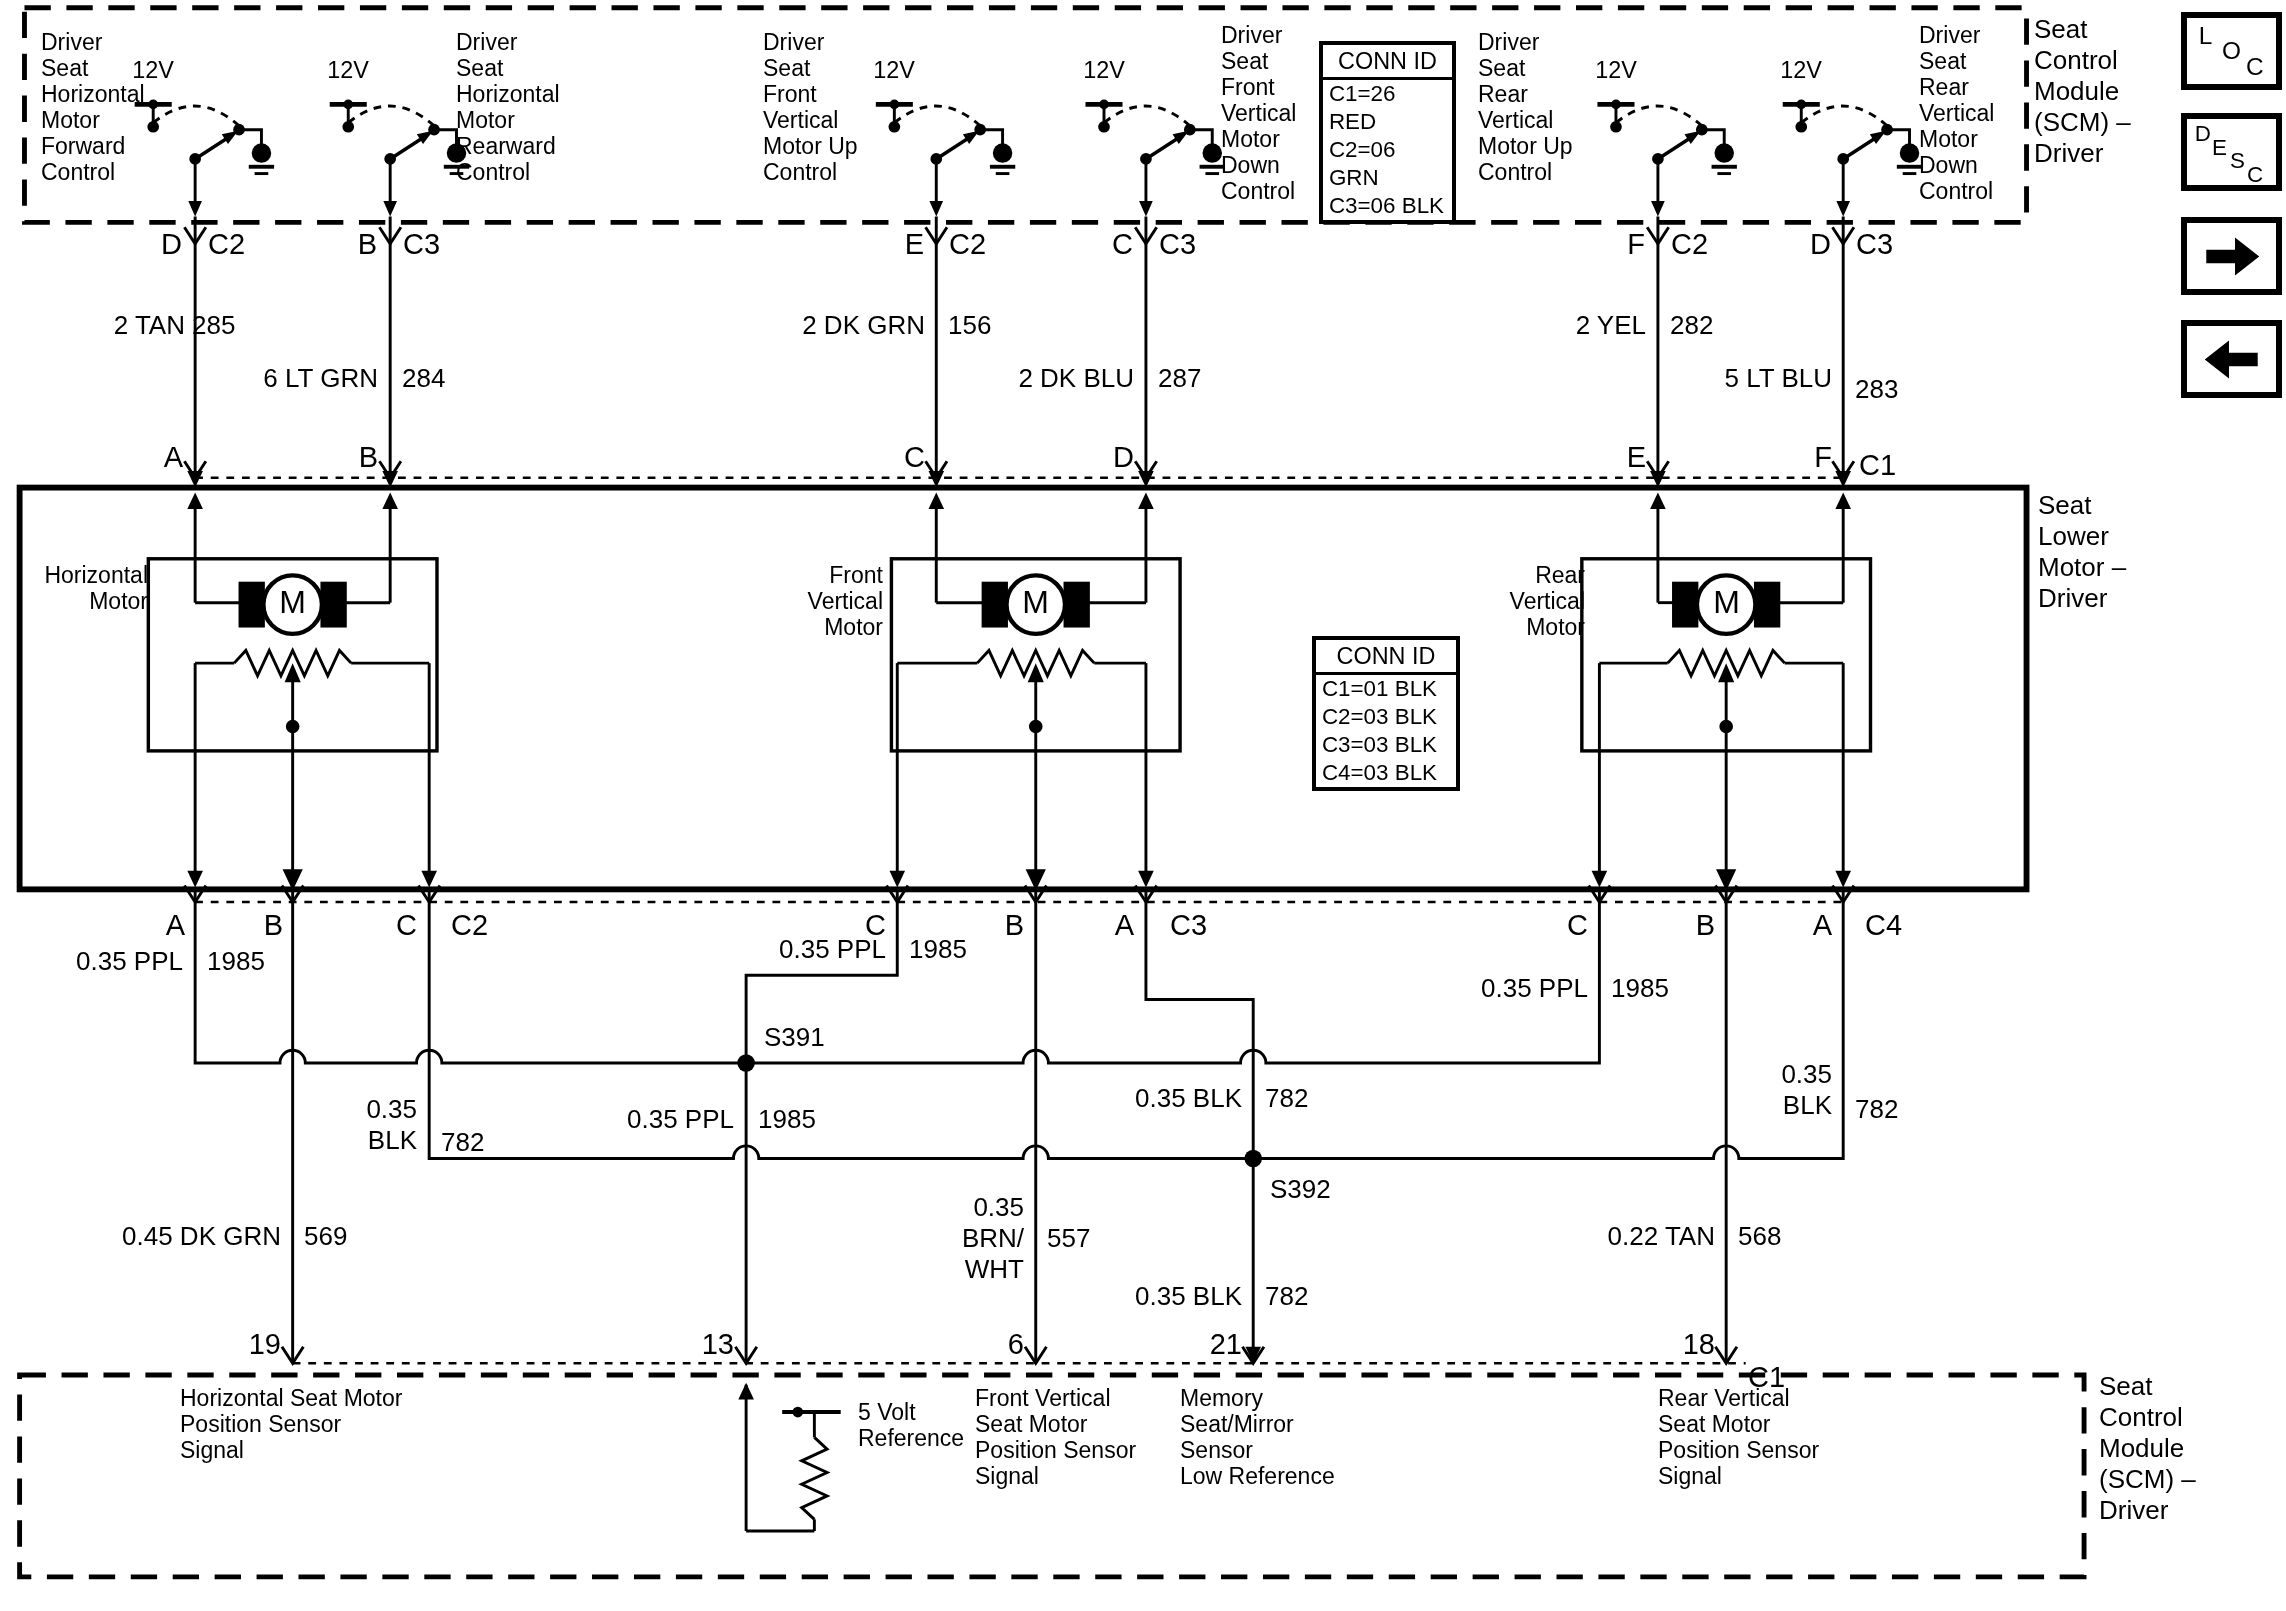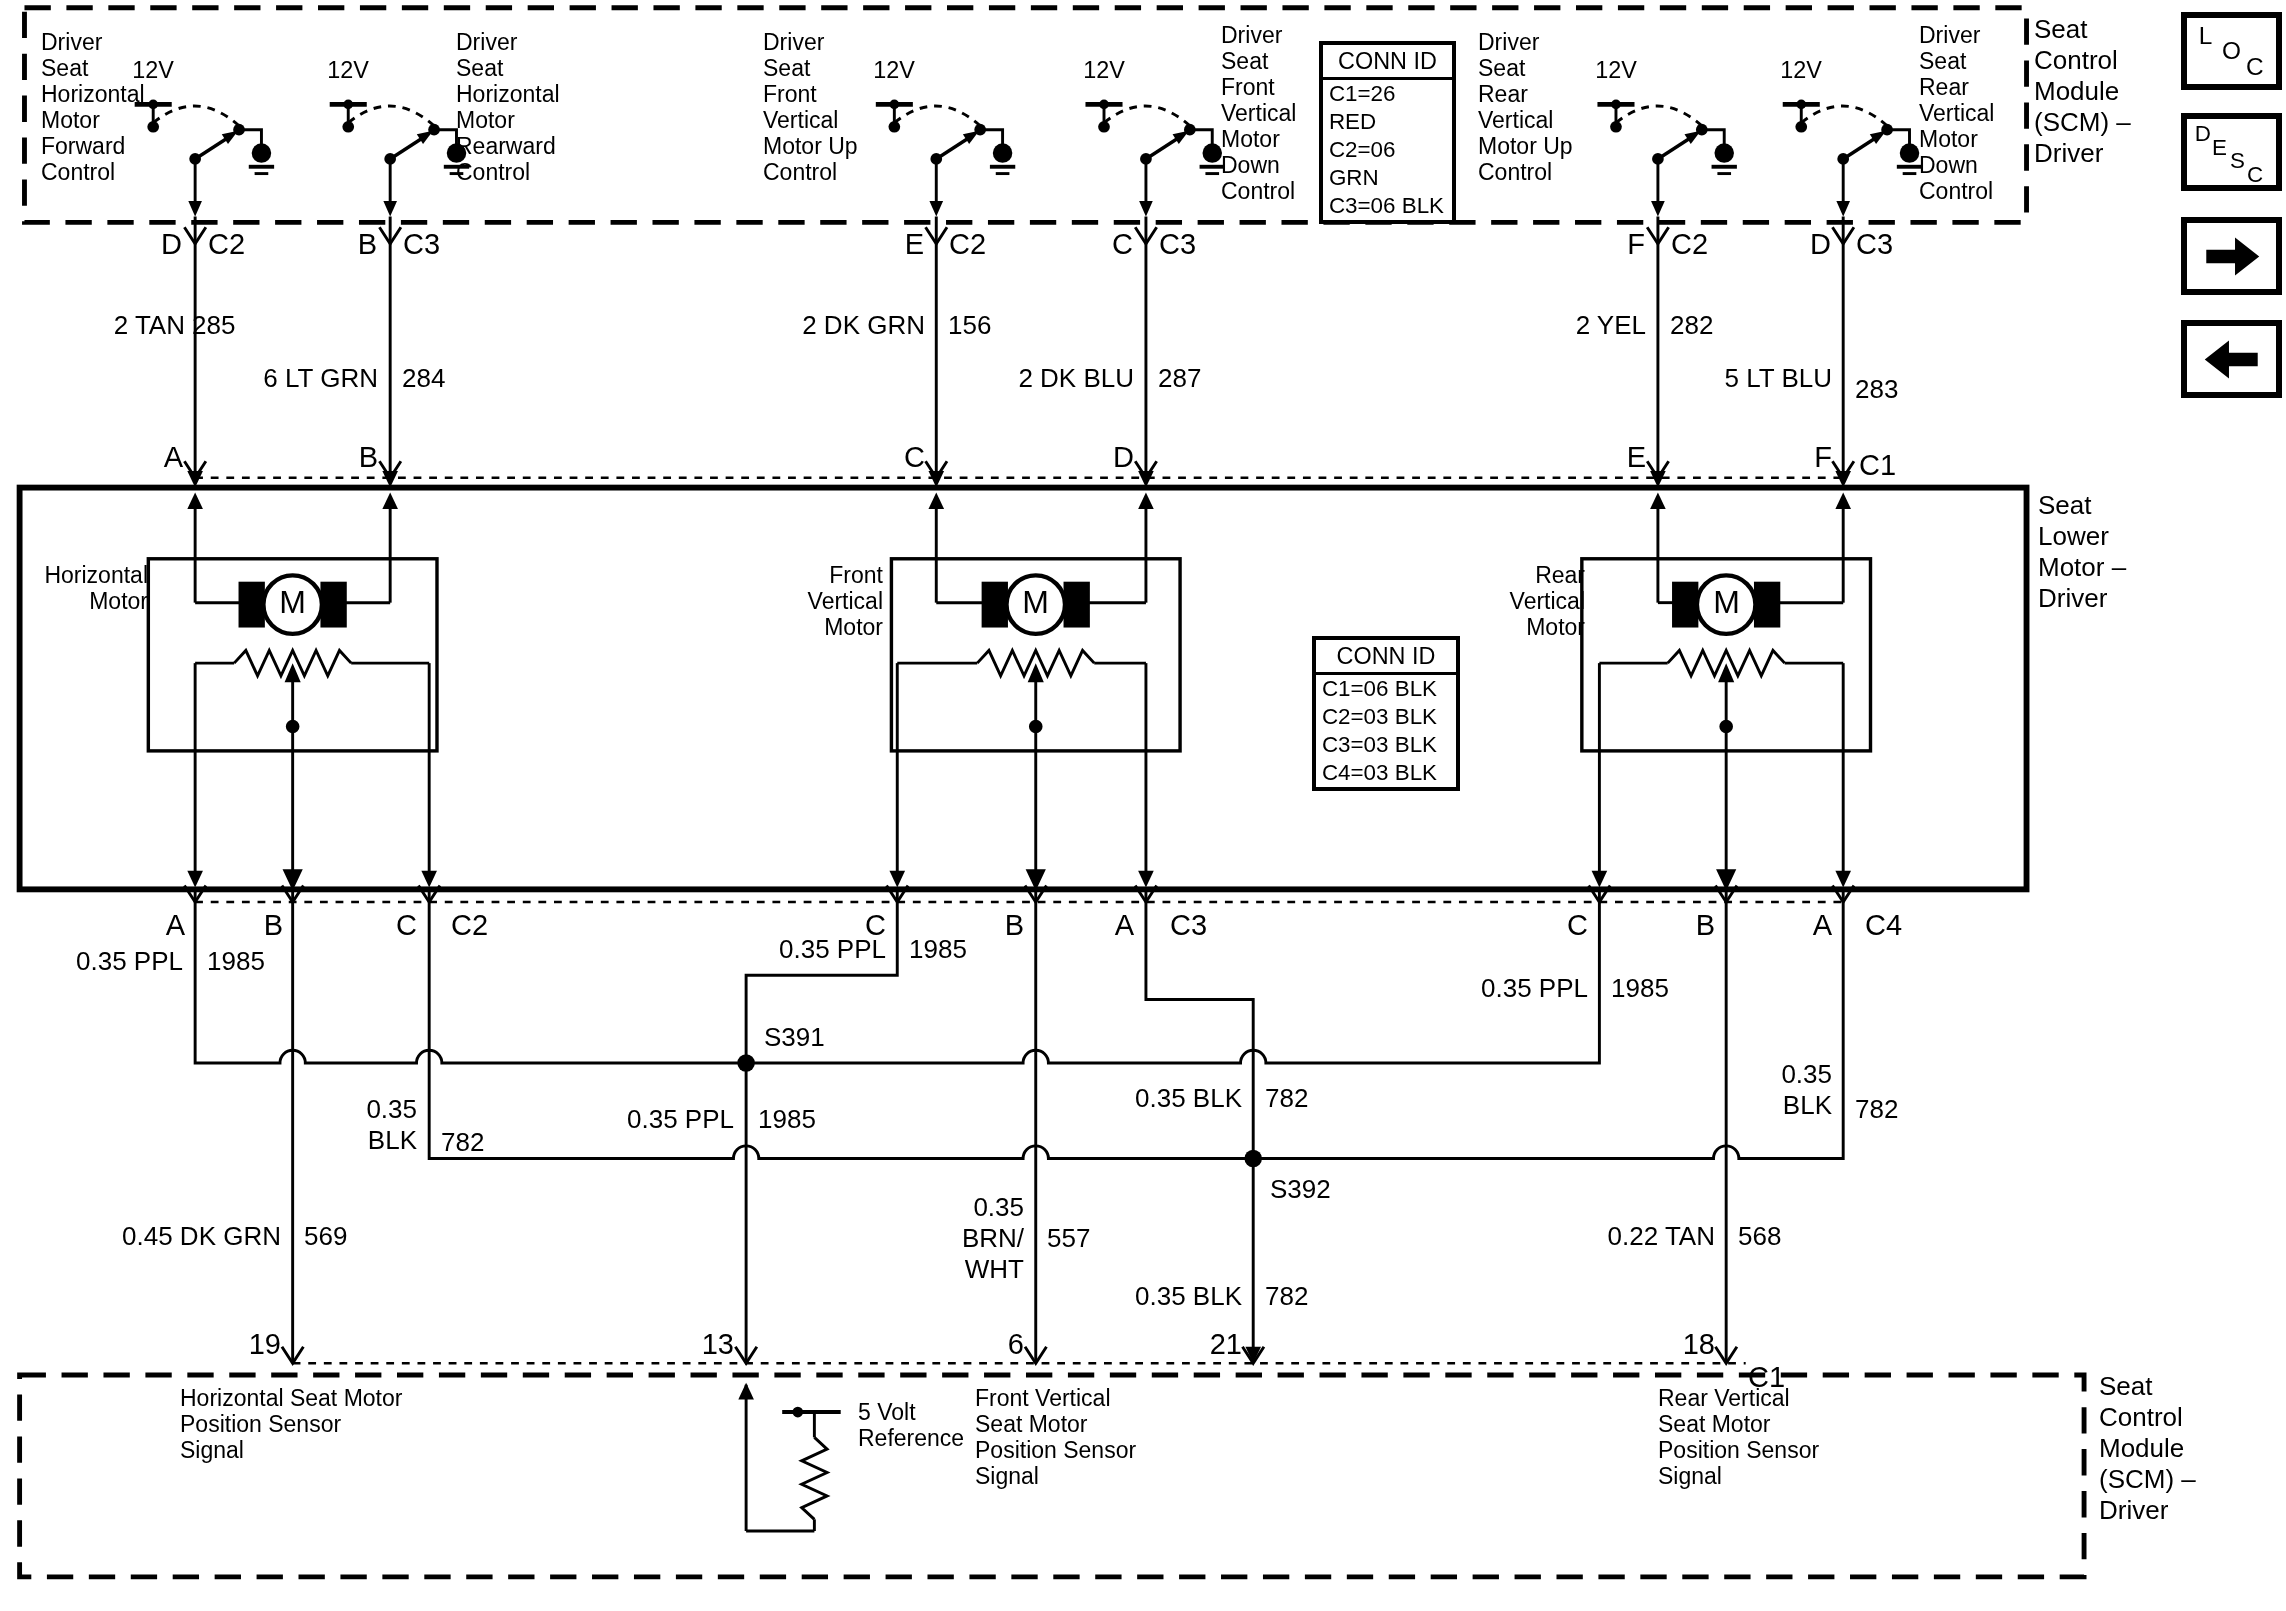--- a/index.html
+++ b/index.html
@@ -301,21 +301,21 @@
 Motor</div>
 <div class="t s23 ra" style="right:702px;top:562px;width:195px">Rear
 Vertical
 Motor</div>
 <div class="t s33 ctr" style="left:263px;top:586px;width:59px">M</div>
 <div class="t s33 ctr" style="left:1006px;top:586px;width:59px">M</div>
 <div class="t s33 ctr" style="left:1697px;top:586px;width:59px">M</div>
 
 <div class="connbox" style="left:1312px;top:636px;width:148px">
   <div class="hd">CONN ID</div>
-  <div class="rw">C1=06 BLK</div>
+  <div class="rw">C1=01 BLK</div>
   <div class="rw">C2=03 BLK</div>
   <div class="rw">C3=03 BLK</div>
   <div class="rw">C4=03 BLK</div>
 </div>
 
 <div class="t s27" style="left:2038px;top:490px">Seat
 Lower
 Motor –
 Driver</div>
 
@@ -370,20 +370,24 @@
 
 <div class="t s23" style="left:180px;top:1385px">Horizontal Seat Motor
 Position Sensor
 Signal</div>
 <div class="t s23" style="left:858px;top:1399px">5 Volt
 Reference</div>
 <div class="t s23" style="left:975px;top:1385px">Front Vertical
 Seat Motor
 Position Sensor
 Signal</div>
+<div class="t s23" style="left:1180px;top:1385px">Memory
+Seat/Mirror
+Sensor
+Low Reference</div>
 <div class="t s23" style="left:1658px;top:1385px">Rear Vertical
 Seat Motor
 Position Sensor
 Signal</div>
 
 <div class="t s27" style="left:2099px;top:1371px">Seat
 Control
 Module
 (SCM) –
 Driver</div>

